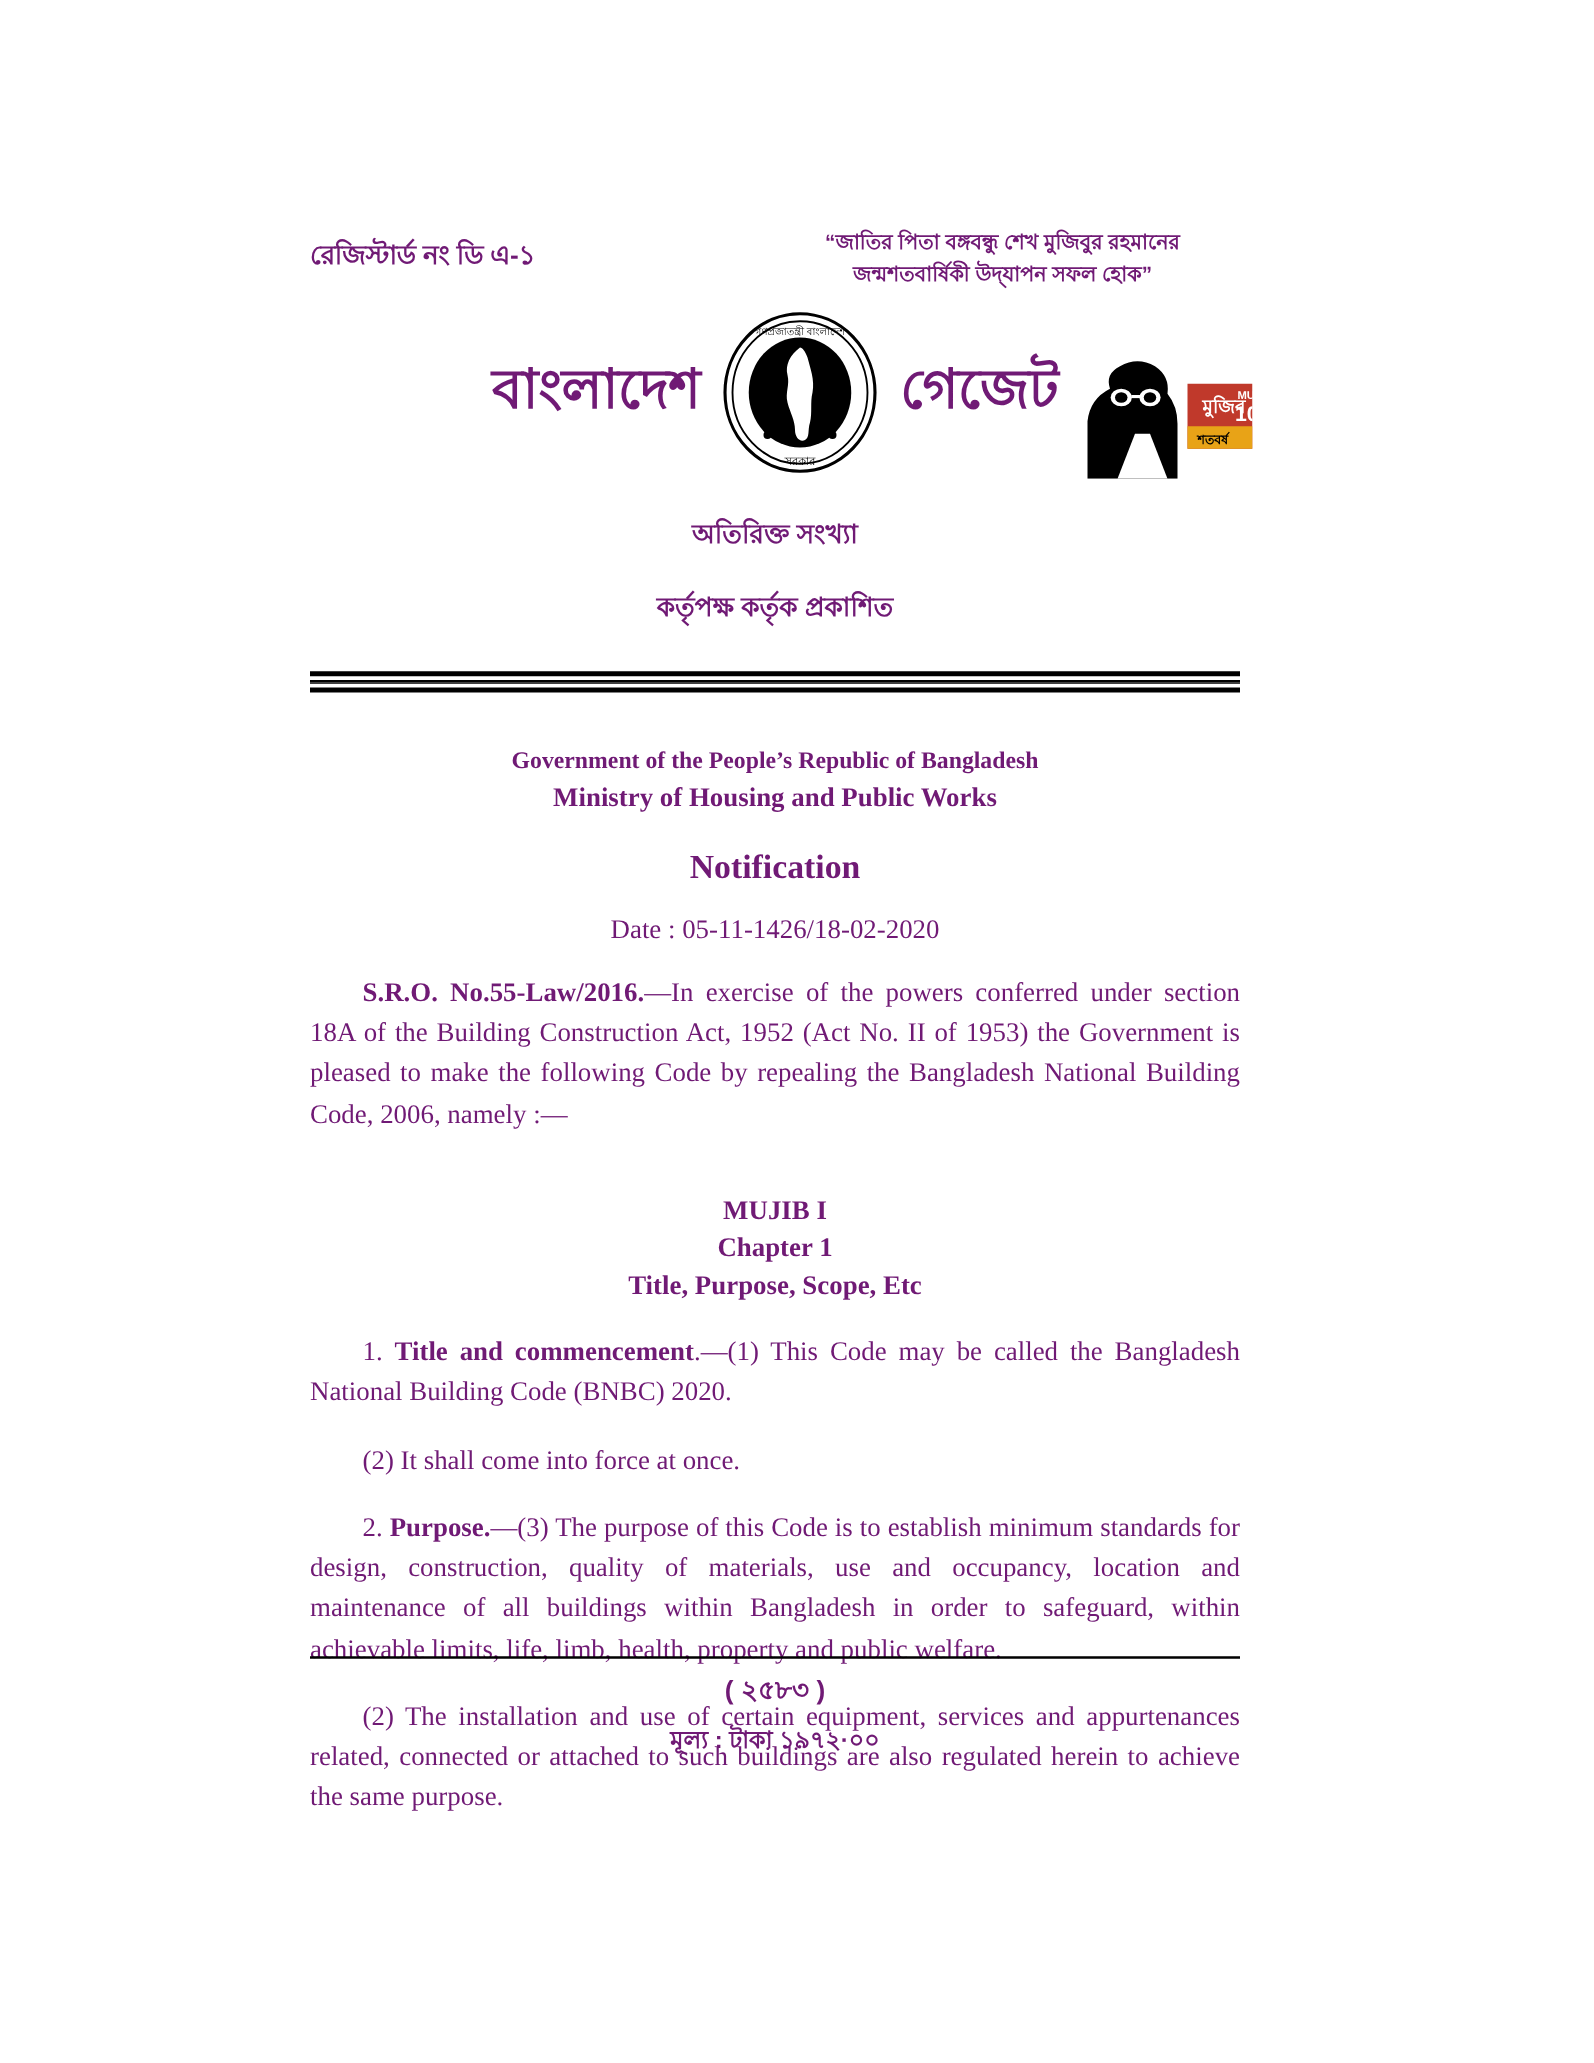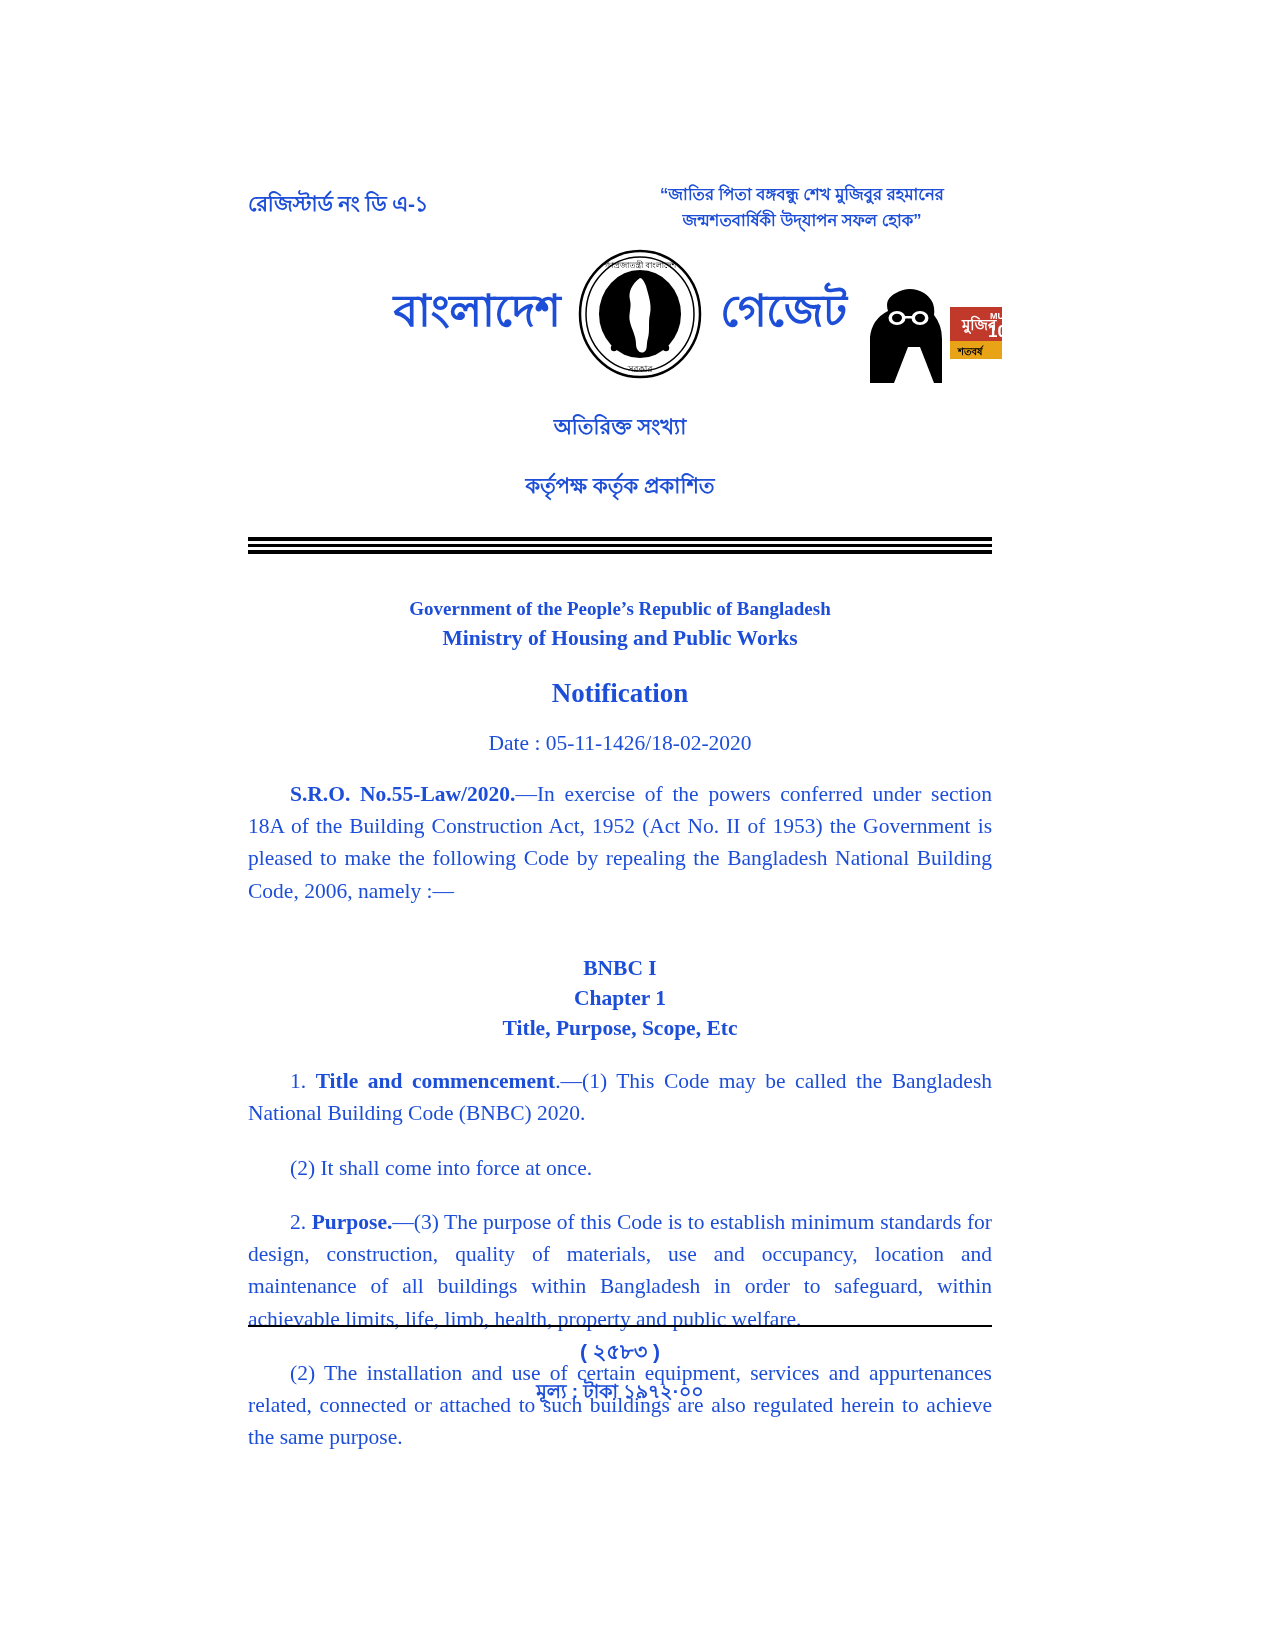--- a/index.html
+++ b/index.html
@@ -8,21 +8,21 @@
     background: #ffffff;
   }
   .page {
     position: relative;
     width: 1275px;
     height: 1650px;
     background: #ffffff;
     margin: 0 auto;
     overflow: hidden;
     font-family: "Liberation Serif", "DejaVu Serif", serif;
-    color: #1d4ed8;
+    color: #701a75;
   }
   .content {
     position: absolute;
     left: 248px;
     top: 0;
     width: 744px;
   }
 
   
   .top-row {
@@ -224,24 +224,24 @@
       <div class="rule-thick"></div>
     </div>
 
     <div class="body-block">
 
       <div class="ctr govt-line">Government of the People’s Republic of Bangladesh</div>
       <div class="ctr ministry-line">Ministry of Housing and Public Works</div>
       <div class="ctr notification">Notification</div>
       <div class="ctr date-line">Date : 05-11-1426/18-02-2020</div>
 
-      <p class="para"><b>S.R.O. No.55-Law/2020.</b><span>—In exercise of the powers conferred under section 18A of the Building Construction Act, 1952 (Act No. II of 1953) the Government is pleased to make the following Code by repealing the Bangladesh National Building Code, 2006, namely :—</span></p>
+      <p class="para"><b>S.R.O. No.55-Law/2016.</b><span>—In exercise of the powers conferred under section 18A of the Building Construction Act, 1952 (Act No. II of 1953) the Government is pleased to make the following Code by repealing the Bangladesh National Building Code, 2006, namely :—</span></p>
 
       <div class="heading-block">
-        <div>BNBC I</div>
+        <div>MUJIB I</div>
         <div>Chapter 1</div>
         <div>Title, Purpose, Scope, Etc</div>
       </div>
 
       <p class="para"><span>1. </span><b>Title and commencement</b><span>.—(1) This Code may be called the Bangladesh National Building Code (BNBC) 2020.</span></p>
 
       <p class="para"><span>(2) It shall come into force at once.</span></p>
 
       <p class="para"><span>2. </span><b>Purpose.</b><span>—(3) The purpose of this Code is to establish minimum standards for design, construction, quality of materials, use and occupancy, location and maintenance of all buildings within Bangladesh in order to safeguard, within achievable limits, life, limb, health, property and public welfare.</span></p>
 

